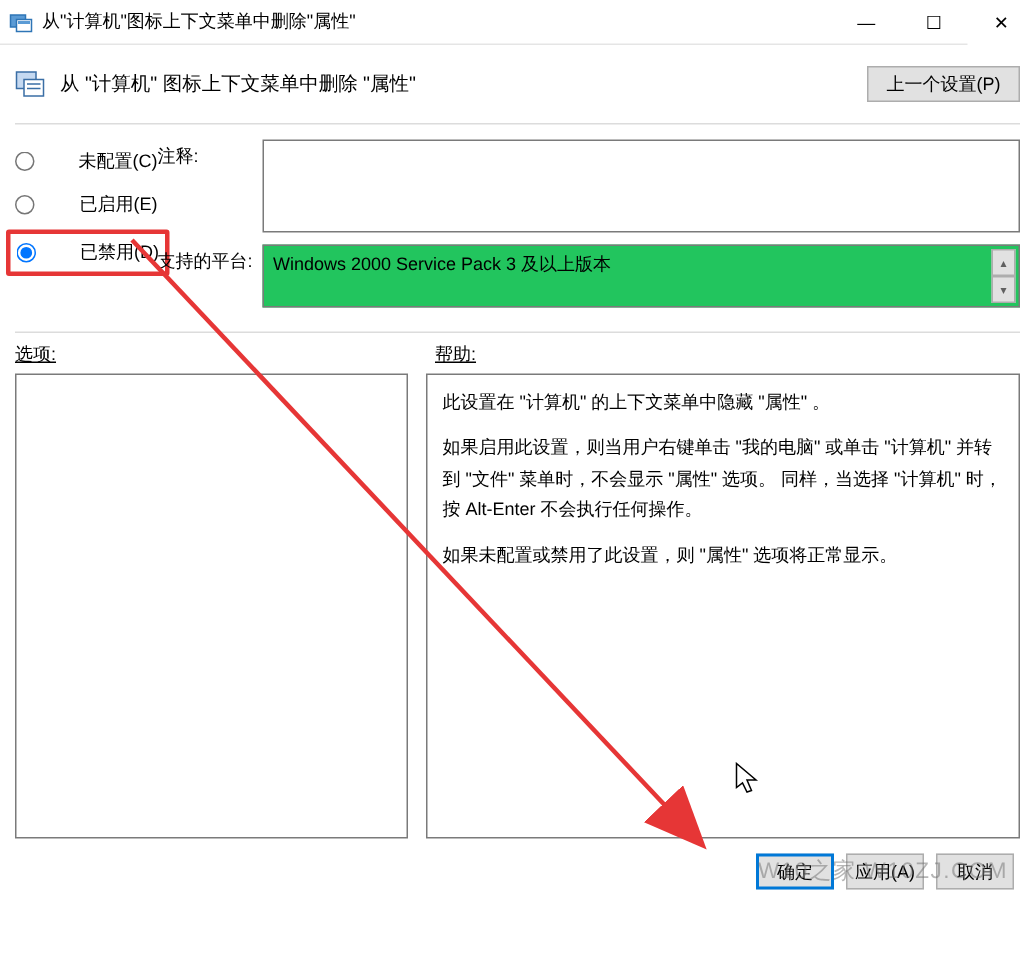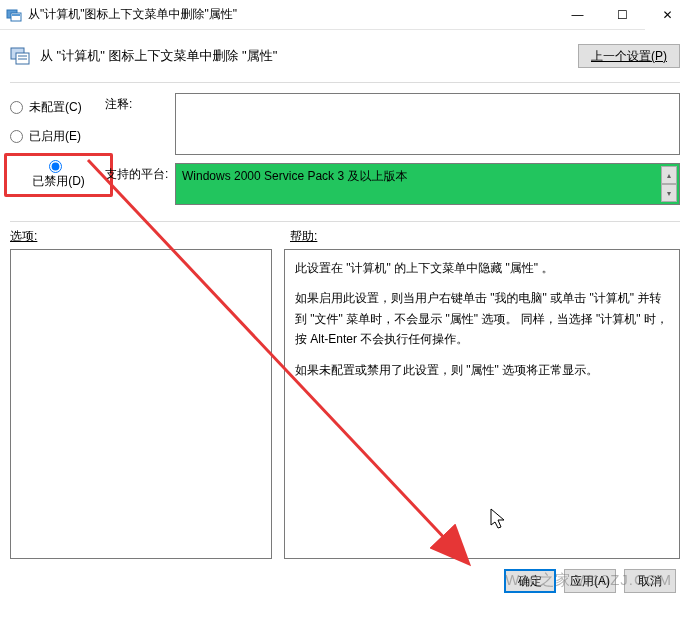--- a/index.html
+++ b/index.html
@@ -7,31 +7,31 @@
 
 .titlebar { height: 30px; background: #fff; display: flex; align-items: center; border-bottom: 1px solid #e5e5e5; }
 .titlebar .t-icon { width: 16px; height: 16px; margin: 0 6px; }
 .titlebar .t-text { flex: 1; color: #000; font-size: 12px; }
 .titlebar .t-btn { width: 45px; height: 30px; display:flex; align-items:center; justify-content:center; }
 .titlebar .t-close { background:#fff; }
 
 .header-row { display:flex; align-items:center; padding: 14px 10px 10px 10px; }
 .header-row .h-icon { width: 22px; height: 22px; margin-right: 8px; }
 .header-row .h-text { flex:1; color:#000; font-size: 13px; }
-.header-row .navbtn { height: 24px; padding: 0 12px; margin-left: 6px; background:#e1e1e1; border:1px solid #adadad; cursor:pointer; display:flex; align-items:center;text-decoration:underline; }
+.header-row .navbtn { height: 24px; padding: 0 12px; margin-left: 6px; background:#e1e1e1; border:1px solid #adadad; cursor:pointer; display:flex; align-items:center; }
 
 .divider { height:1px; background:#dcdcdc; margin: 4px 10px 10px 10px; }
 
 .config-area { display:flex; padding: 0 10px; }
 .left-col { width: 95px; padding-top: 6px; }
 .radio-group { }
-.radio-row { display:flex; align-items:center; margin-bottom: 12px; cursor:pointer; }
+.radio-row { display:flex; align-items:center; margin-bottom: 12px; cursor:pointer;justify-content:space-between; }
 .radio-row input[type=radio] { margin-right: 6px; width: 13px; height: 13px; }
 .radio-box-highlight { border: 3px solid #e63636; padding: 4px 4px 4px 4px; margin: -4px -8px 8px -6px; border-radius: 2px; }
-.radio-box-highlight .radio-row { margin-bottom: 0; flex-direction: column; }
+.radio-box-highlight .radio-row { margin-bottom: 0; }
 
 .right-col { flex:1; }
 .field-row { display:flex; margin-bottom: 8px; align-items:flex-start; }
 .field-label { width: 70px; padding-top: 3px; color:#000; }
 .comment-box { flex:1; height: 62px; border:1px solid #7a7a7a; background:#fff; padding:2px 4px; overflow:auto; }
 .platform-box { flex:1; height: 42px; border:1px solid #7a7a7a; background:#22c55e; padding:4px 6px; color:#000; position:relative; }
 .platform-box .updown { position:absolute; right:2px; top:2px; bottom:2px; width:16px; display:flex; flex-direction:column; }
 .platform-box .updown div { flex:1; background:#e1e1e1; border:1px solid #adadad; font-size:8px; display:flex; align-items:center; justify-content:center; color:#606060; }
 
 .divider2 { height:1px; background:#dcdcdc; margin: 8px 10px 6px 10px; }

